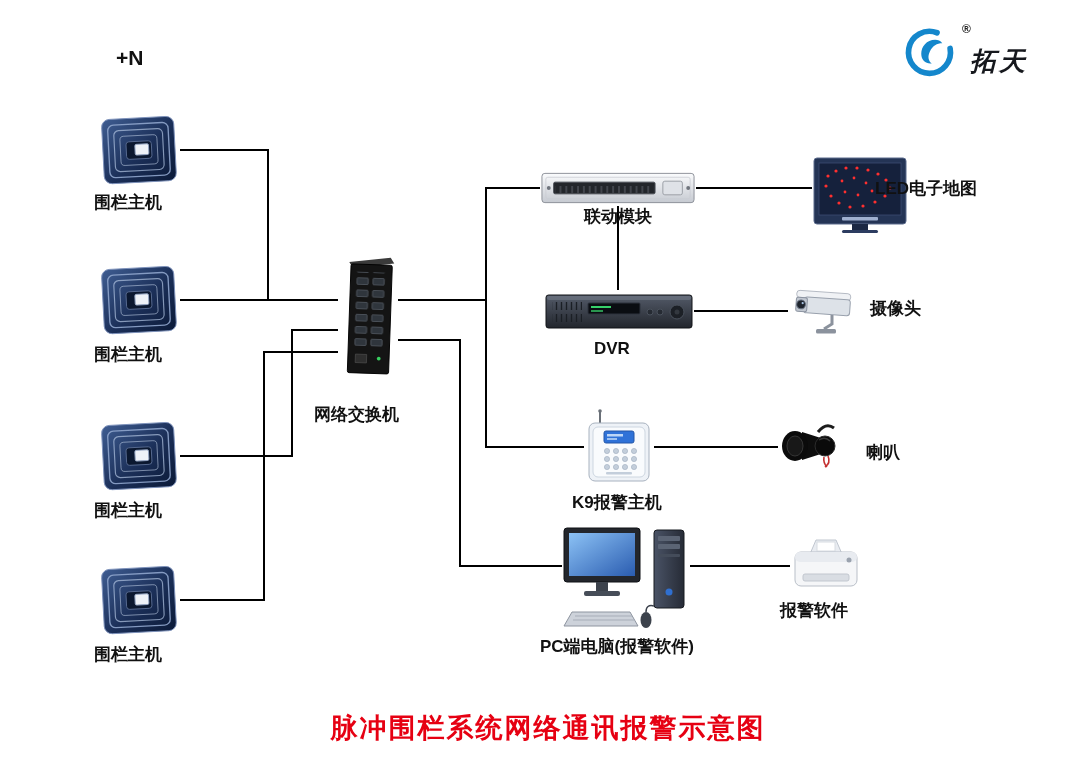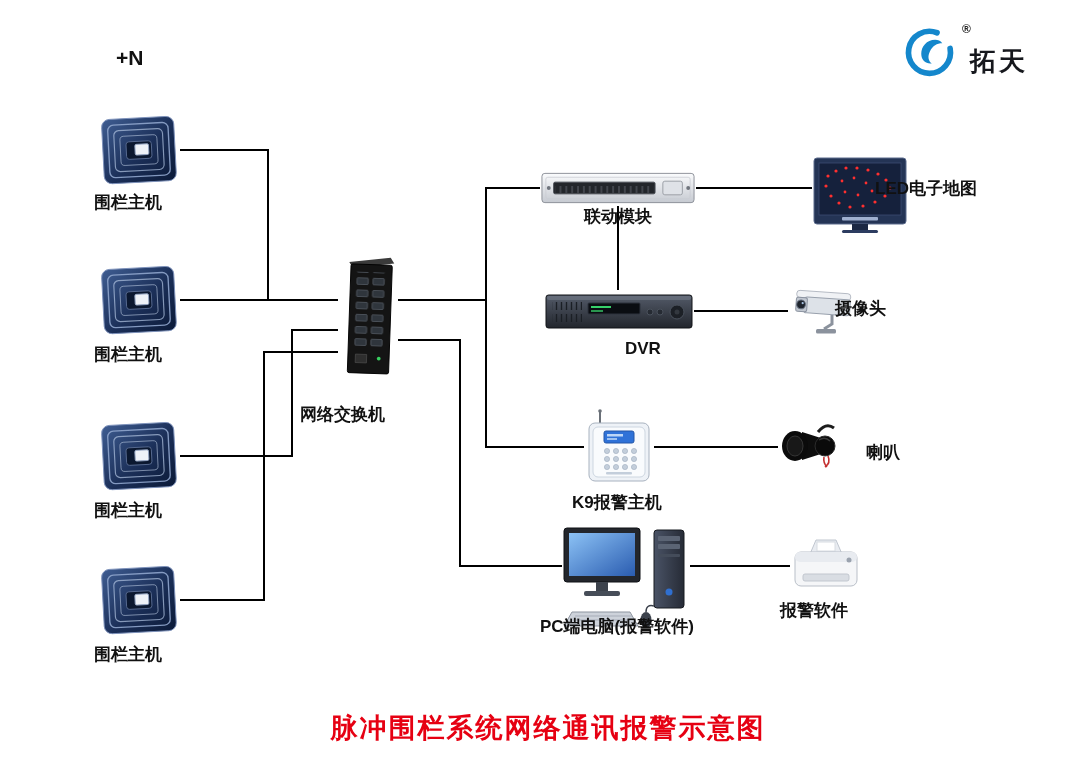--- a/index.html
+++ b/index.html
@@ -14,21 +14,21 @@
     white-space:nowrap; line-height:1.1;
   }
   .plusn { position:absolute; left:116px; top:46px; font-size:21px; font-weight:700; color:#111; }
   .title {
     position:absolute; left:16px; right:0; top:710px; text-align:center;
     font-size:27px; font-weight:800; color:#e60012; letter-spacing:2px;
   }
   .logo { position:absolute; left:900px; top:22px; width:175px; height:64px; }
   .logo .swirl { position:absolute; left:2px; top:2px; }
   .logo .reg { position:absolute; left:62px; top:0px; font-size:12px; font-weight:700; color:#222; }
-  .logo .brand { position:absolute; left:70px; top:22px; font-size:26px; font-weight:800; color:#16181d; letter-spacing:3px; }
+  .logo .brand { position:absolute; left:70px; top:22px; font-size:26px; font-weight:800; color:#16181d; letter-spacing:3px;font-style:italic; }
   .defs-holder { position:absolute; width:0; height:0; overflow:hidden; }
 </style>
 </head>
 <body>
 
 <div class="canvas">
 
   <svg class="defs-holder" aria-hidden="true">
     <defs>
       <linearGradient id="gHost" x1="0" y1="0" x2="1" y2="1">
@@ -262,70 +262,70 @@
         <use href="#sym-fence-host"></use>
       </svg>
   </div>
   <div class="lbl" style="left:94px;top:646px">围栏主机</div>
 
   <div class="node" style="left:338px;top:248px">
     <svg width="60" height="138" viewBox="0 0 64 140">
         <use href="#sym-switch"></use>
       </svg>
   </div>
-  <div class="lbl" style="left:300px;top:406px">网络交换机</div>
+  <div class="lbl" style="left:314px;top:406px">网络交换机</div>
 
   <div class="node" style="left:540px;top:170px">
     <svg width="156" height="36" viewBox="0 0 160 36">
         <use href="#sym-rack"></use>
       </svg>
   </div>
   <div class="lbl" style="left:584px;top:208px">联动模块</div>
 
   <div class="node" style="left:812px;top:156px">
     <svg width="96" height="78" viewBox="0 0 96 78">
         <use href="#sym-ledmap"></use>
       </svg>
   </div>
   <div class="lbl" style="left:875px;top:180px">LED电子地图</div>
 
   <div class="node" style="left:544px;top:290px">
     <svg width="150" height="42" viewBox="0 0 150 42">
         <use href="#sym-dvr"></use>
       </svg>
   </div>
-  <div class="lbl" style="left:625px;top:340px">DVR</div>
+  <div class="lbl" style="left:594px;top:340px">DVR</div>
 
   <div class="node" style="left:788px;top:286px">
     <svg width="70" height="52" viewBox="0 0 70 52">
         <use href="#sym-camera"></use>
       </svg>
   </div>
-  <div class="lbl" style="left:835px;top:300px">摄像头</div>
+  <div class="lbl" style="left:870px;top:300px">摄像头</div>
 
   <div class="node" style="left:584px;top:408px">
     <svg width="70" height="78" viewBox="0 0 70 78">
         <use href="#sym-k9"></use>
       </svg>
   </div>
   <div class="lbl" style="left:572px;top:494px">K9报警主机</div>
 
   <div class="node" style="left:778px;top:418px">
     <svg width="64" height="60" viewBox="0 0 64 60">
         <use href="#sym-horn"></use>
       </svg>
   </div>
   <div class="lbl" style="left:866px;top:444px">喇叭</div>
 
   <div class="node" style="left:562px;top:526px">
     <svg width="135" height="108" viewBox="0 0 135 108">
         <use href="#sym-pc"></use>
       </svg>
   </div>
-  <div class="lbl" style="left:540px;top:618px">PC端电脑(报警软件)</div>
+  <div class="lbl" style="left:540px;top:638px">PC端电脑(报警软件)</div>
 
   <div class="node" style="left:790px;top:534px">
     <svg width="72" height="62" viewBox="0 0 72 62">
         <use href="#sym-printer"></use>
       </svg>
   </div>
   <div class="lbl" style="left:780px;top:602px">报警软件</div>
 
   <div class="logo">
     <svg class="swirl" width="56" height="56" viewBox="0 0 64 64">

